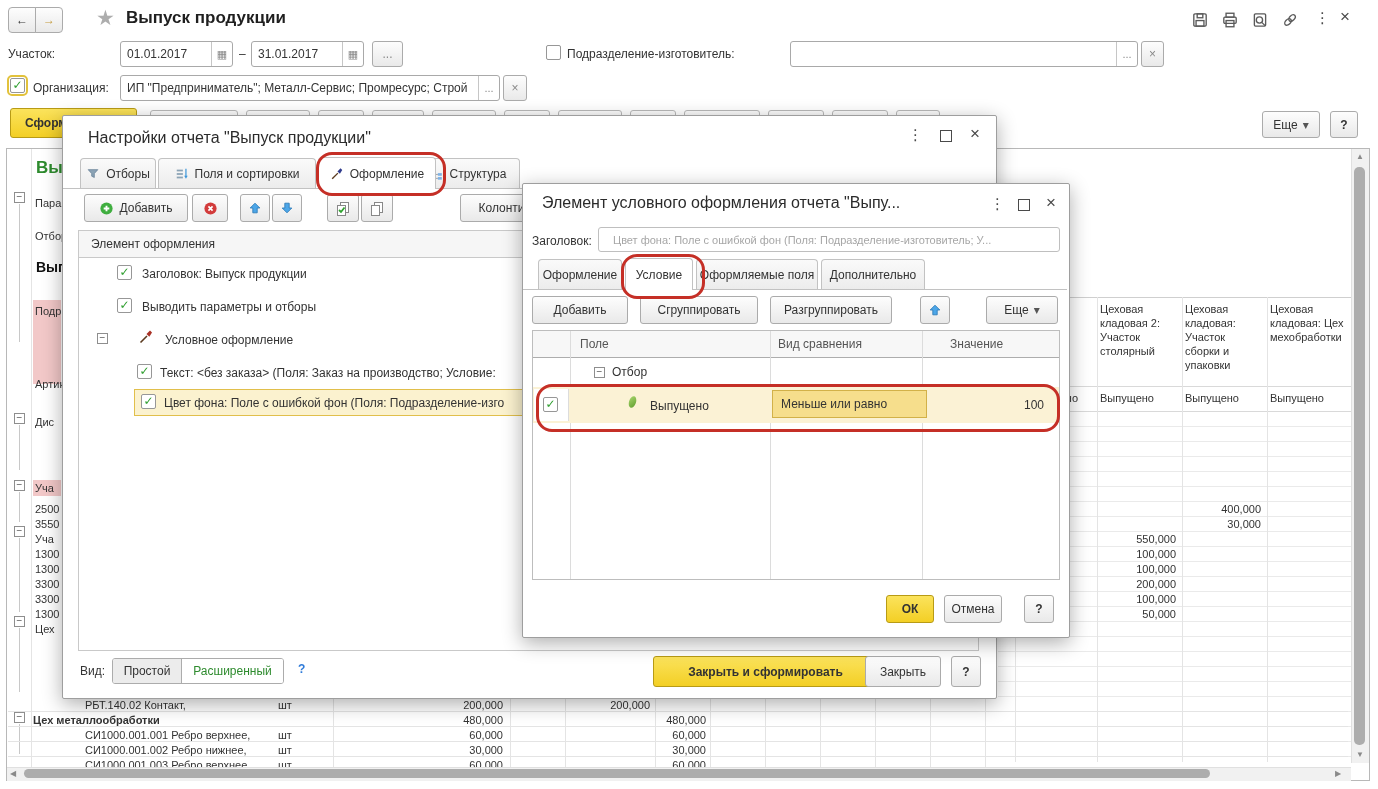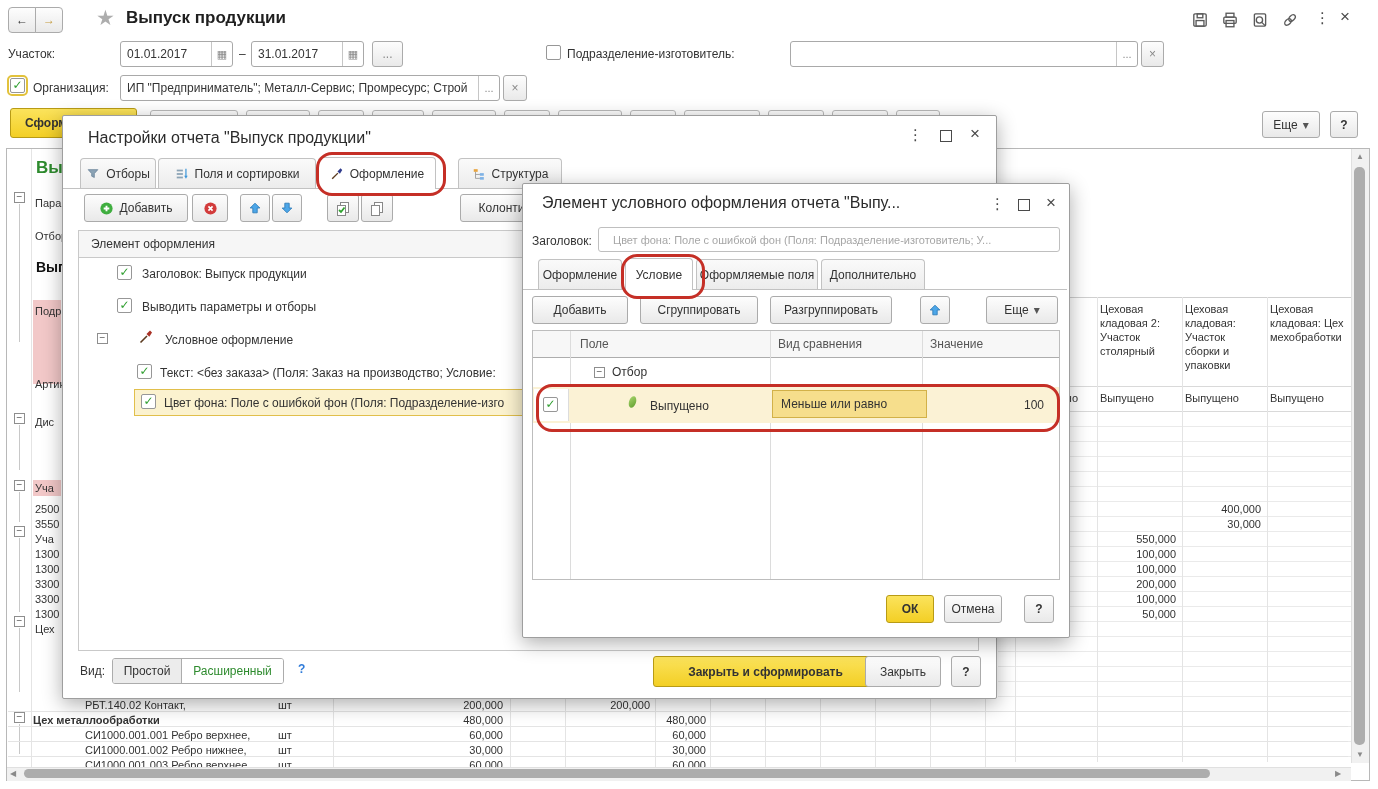--- a/index.html
+++ b/index.html
@@ -284,21 +284,21 @@
       </svg>
     <span>Поля и сортировки</span>
   </div>
   <div class="tab active" style="left:318px;top:157px;width:118px;z-index:13">
     <svg width="14" height="14" viewBox="0 0 16 16">
         <path d="M2.5 13.5L9 7" stroke="#5A3A1E" stroke-width="1.6"></path>
         <path d="M8.5 5l2.8 2.8L14 3.5 12 1.5z" fill="#2F3A8C"></path>
       </svg>
     <span>Оформление</span>
   </div>
-  <div class="tab" style="left:458px;top:158px;width:104px;z-index:12">
+  <div class="tab" style="left:416px;top:158px;width:104px;z-index:12">
     <svg width="14" height="14" viewBox="0 0 16 16">
         <rect x="2" y="2.5" width="4.5" height="3" fill="#E8A33D"></rect>
         <rect x="9" y="7" width="4.5" height="3" fill="#7FB2E5"></rect>
         <rect x="9" y="11.5" width="4.5" height="3" fill="#7FB2E5"></rect>
         <path d="M4 5.5v7.5h5M4 8.5h5" stroke="#999" fill="none"></path>
       </svg>
     <span>Структура</span>
   </div>
 
   <div class="btn" style="left:84px;top:194px;width:104px;height:28px;z-index:12">
@@ -421,21 +421,21 @@
     </div>
 
   <div class="abs" style="left:532px;top:330px;width:528px;height:250px;border:1px solid #BDBDBD;box-sizing:border-box;background:#fff;z-index:21">
     <div style="height:26px;background:#F7F7F7;border-bottom:1px solid #ADADAD"></div>
   </div>
   <div class="vline" style="left:570px;top:331px;height:248px;background:#DCDCDC;z-index:22"></div>
   <div class="vline" style="left:770px;top:331px;height:248px;background:#DCDCDC;z-index:22"></div>
   <div class="vline" style="left:922px;top:331px;height:248px;background:#DCDCDC;z-index:22"></div>
   <div class="t12" style="left:580px;top:336px;color:#555;z-index:23">Поле</div>
   <div class="t12" style="left:778px;top:336px;color:#555;z-index:23">Вид сравнения</div>
-  <div class="t12" style="left:930px;top:336px;color:#555;z-index:23">Значение</div>
+  <div class="t12" style="left:950px;top:336px;color:#555;z-index:23">Значение</div>
 
   <div class="exp" style="left:594px;top:367px;z-index:23">−</div>
   <div class="t12" style="left:612px;top:364px;z-index:23">Отбор</div>
 
   <div class="abs" style="left:533px;top:387px;width:526px;height:36px;background:#FBF2D5;z-index:22"></div>
   <div class="abs" style="left:534px;top:389px;width:35px;height:32px;background:#fff;border-right:1px solid #DCDCDC;box-sizing:border-box;z-index:23"></div>
   <div class="cb" style="left:543px;top:397px;z-index:24"><span>✓</span></div>
   <div class="leaf" style="left:629px;top:396px;z-index:24"></div>
   <div class="t12" style="left:650px;top:398px;z-index:24">Выпущено</div>
   <div class="abs" style="left:772px;top:390px;width:155px;height:28px;background:#F6DE8C;border:1px solid #D2B148;box-sizing:border-box;display:flex;align-items:center;padding-left:8px;font-size:12px;z-index:24">Меньше или равно</div>

